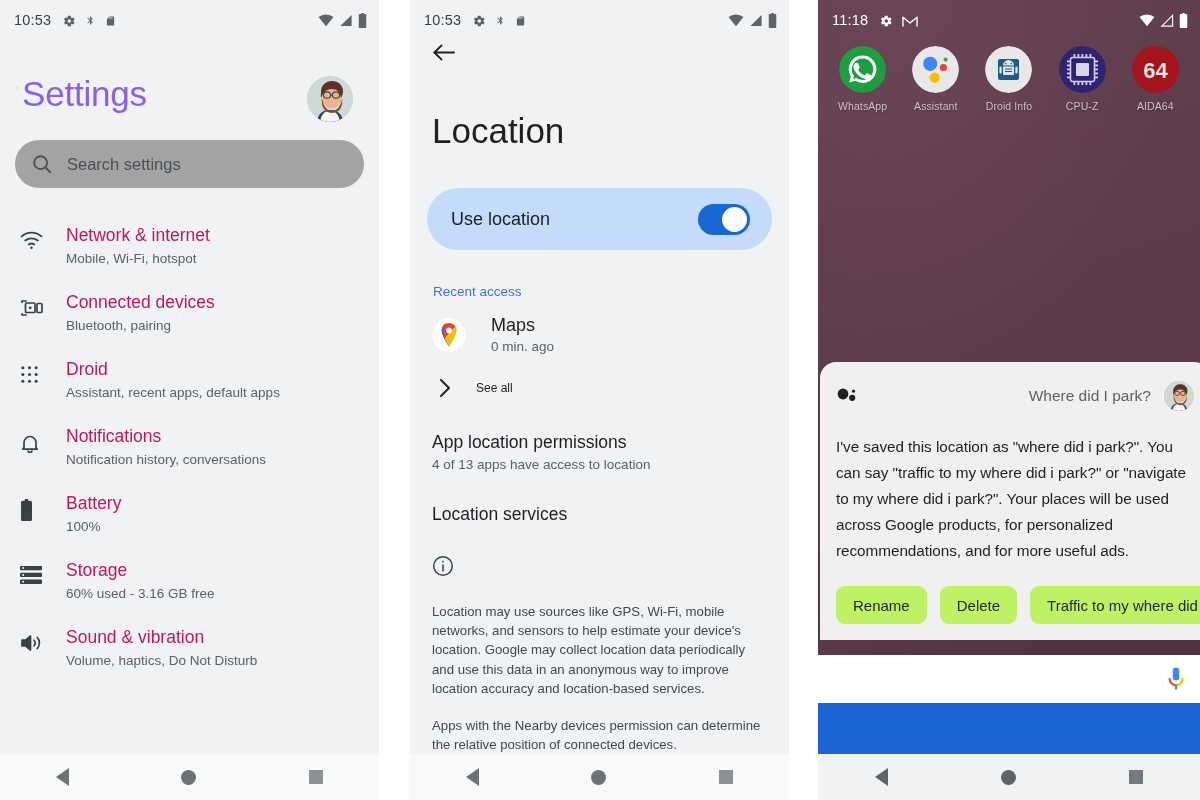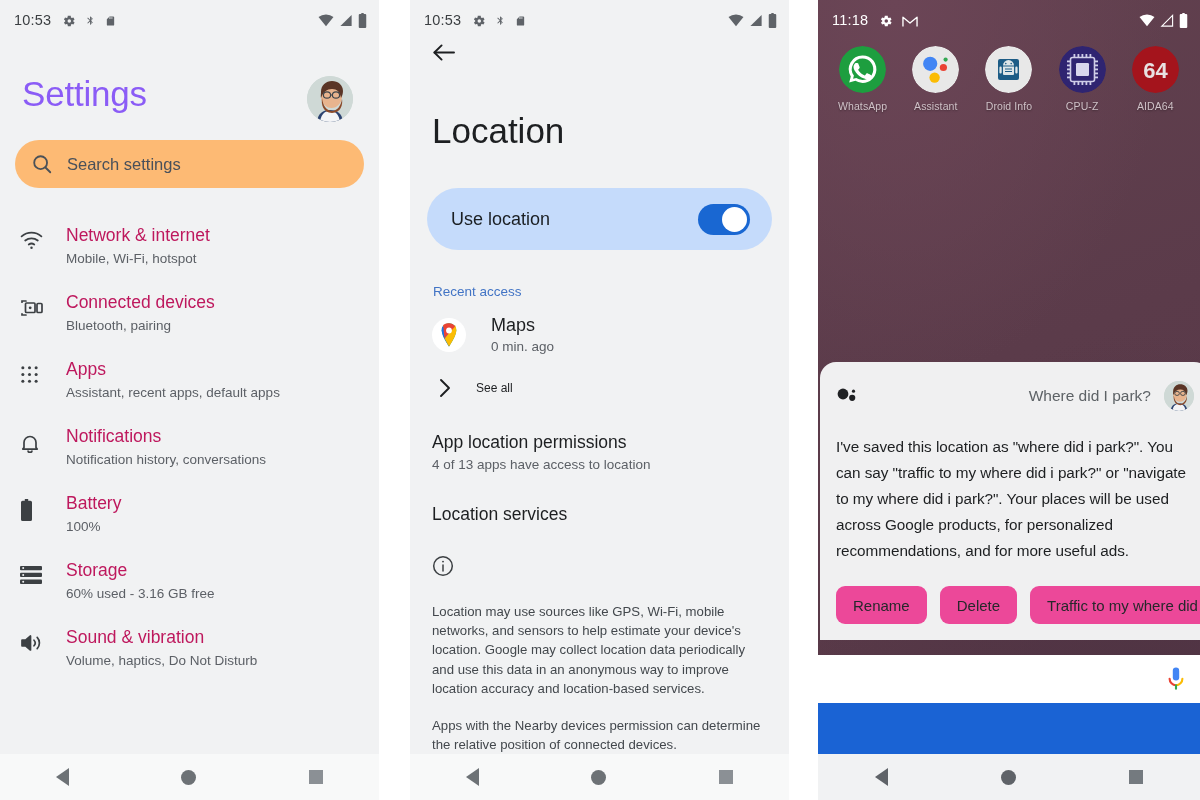--- a/index.html
+++ b/index.html
@@ -40,21 +40,21 @@
     width: 46px; height: 46px; border-radius: 50%;
     overflow: hidden; background: #cdd7d4; z-index: 9;
   }
   .avatar svg { display:block; }
   .page-title {
     font-size: 35px; font-weight: 400; color: #8b5cf6;
     padding: 0 0 0 22px; margin-top: 46px; letter-spacing: -0.2px;
   }
   .searchbar {
     margin: 26px 15px 0 15px; height: 48px; border-radius: 26px;
-    background: #fdba74; display: flex; align-items: center; padding: 0 16px;
+    background: #a3a3a3; display: flex; align-items: center; padding: 0 16px;
   }
   .searchbar .sicon { width: 22px; height: 22px; margin-right: 14px; flex:none;}
   .searchbar .stext { font-size: 16.5px; color: #49505a; }
 
   .settings-list { margin-top: 26px; }
   .srow { display: flex; align-items: flex-start; padding: 10px 18px 10px 20px; height: 67px;}
   .srow .ic { width: 30px; flex: none; display:flex; align-items:center; justify-content:flex-start; padding-top: 7px;}
   .srow .txt { margin-left: 16px; }
   .srow .t1 { font-size: 17.5px; color: #be185d; line-height: 23px; }
   .srow .t2 { font-size: 13.5px; color: #5c6066; margin-top: 3px; line-height: 18px;}
@@ -121,21 +121,21 @@
   .glogo { width: 26px; height: 20px; flex: none; }
   .qtext { margin-left: auto; font-size: 15.5px; color: #5d6266; }
   .qavatar { width: 30px; height: 30px; border-radius: 50%; overflow:hidden;
              margin-left: 13px; background:#cdd7d4; flex:none;}
   .assist-body {
     font-size: 15.3px; color: #1d1f21; line-height: 26px; margin-top: 20px;
     letter-spacing: -0.05px; font-weight: 500;
   }
   .chips { display: flex; gap: 13px; margin-top: 22px; padding-bottom: 16px; }
   .chip {
-    background: #ec4899; border-radius: 9px; height: 38px;
+    background: #bef264; border-radius: 9px; height: 38px;
     display: flex; align-items: center; padding: 0 17px;
     font-size: 15px; color: #26282b; white-space: nowrap; flex: none;
   }
   .assist-input {
     position: absolute; left: 0; right: 0; top: 655px; height: 48px;
     background: #ffffff; z-index: 11; display: flex; align-items: center;
     justify-content: flex-end; padding-right: 14px;
   }
   .mic { width: 20px; height: 26px; }
   .blue-bar {
@@ -256,21 +256,21 @@
               <circle cx="17" cy="3" r="1.6"></circle>
               <circle cx="3" cy="10" r="1.6"></circle>
               <circle cx="10" cy="10" r="1.6"></circle>
               <circle cx="17" cy="10" r="1.6"></circle>
               <circle cx="3" cy="17" r="1.6"></circle>
               <circle cx="10" cy="17" r="1.6"></circle>
               <circle cx="17" cy="17" r="1.6"></circle>
             </svg>
         </span>
         <span class="txt">
-          <div class="t1">Apps</div>
+          <div class="t1">Droid</div>
           <div class="t2">Assistant, recent apps, default apps</div>
         </span>
       </div>
 
       <div class="srow">
         <span class="ic">
           <svg width="20" height="21" viewBox="0 0 20 21" fill="none" stroke="#3c4043" stroke-width="1.7">
               <path d="M4 15.5v-5a6 6 0 1112 0v5l1.2 1.6H2.8L4 15.5z" stroke-linejoin="round"></path>
               <path d="M8 18.4a2 2 0 004 0"></path>
             </svg>

